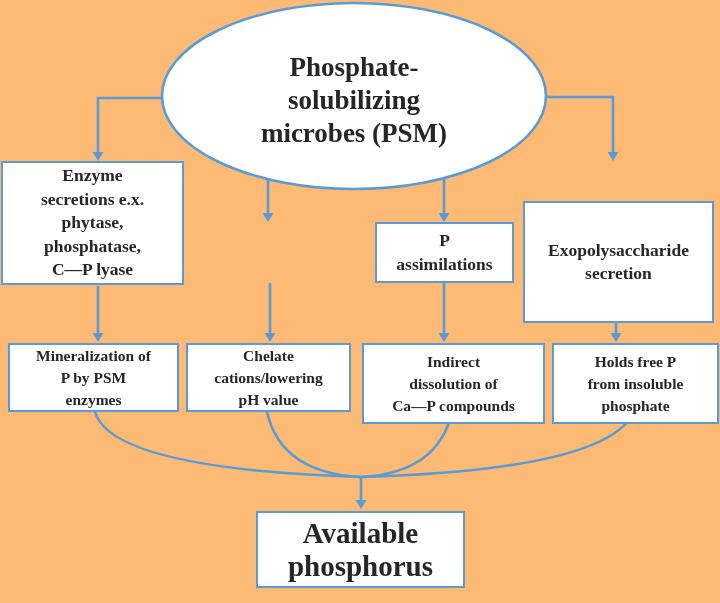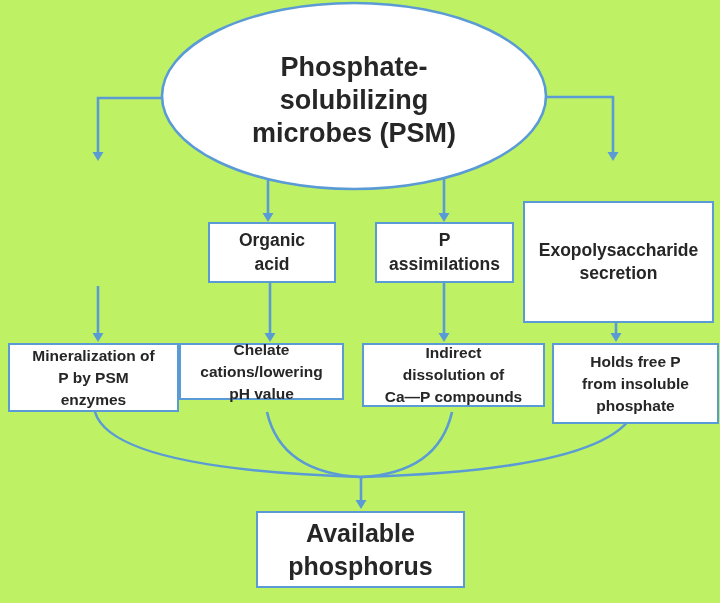--- a/index.html
+++ b/index.html
@@ -1,20 +1,20 @@
 <!DOCTYPE html>
 <html><head>
 <meta charset="utf-8">
 <style>
   html,body{margin:0;padding:0;background:#fff;}
   .canvas{
     position:relative;
     width:720px;height:603px;
-    background:#bef264;
-    font-family:Liberation Sans, sans-serif;
+    background:#fdba74;
+    font-family:Liberation Serif, serif;
     overflow:hidden;
   }
   .wires{position:absolute;left:0;top:0;width:720px;height:603px;}
   .node{
     position:absolute;
     box-sizing:border-box;
     border:2.5px solid #5B9BD5;
     background:#fff;
     display:flex;align-items:center;justify-content:center;
     text-align:center;
@@ -24,21 +24,21 @@
   .node .lbl{white-space:pre-line;}
   .ellipse-label{
     position:absolute;
     display:flex;align-items:center;justify-content:center;
     text-align:center;font-weight:bold;color:#262626;
     white-space:pre-line;
     font-size:27px;line-height:33px;
   }
   .row2{font-size:17.5px;line-height:23.5px;}
   .row3{font-size:15.5px;line-height:22px;}
-  .result{font-size:25px;line-height:33px;}
+  .result{font-size:29px;line-height:33px;}
 </style>
 </head>
 <body>
 
 <div class="canvas">
 
   <svg class="wires" viewBox="0 0 720 603">
     <g stroke="#5B9BD5" stroke-width="2.6" fill="none">
 
       <path d="M 170 98 L 98 98 L 98 153"></path>
@@ -72,49 +72,52 @@
       <polygon points="438.5,333 449.5,333 444,342"></polygon>
       <polygon points="610.5,333 621.5,333 616,342"></polygon>
       <polygon points="355.5,500 366.5,500 361,509"></polygon>
     </g>
   </svg>
 
   <div class="ellipse-label" style="left:204px;top:50px;width:300px;height:100px;">Phosphate-
 solubilizing
 microbes (PSM)</div>
 
+  <div class="node row2" style="left:1px;top:161px;width:183px;height:124px;">
+    <div class="lbl">Enzyme
+secretions e.x.
+phytase,
+phosphatase,
+C—P lyase</div>
+  </div>
 
-  <div class="node row2" style="left:208px;top:222px;width:128px;height:61px;">
-    <div class="lbl">Organic
-acid</div>
-  </div>
 
   <div class="node row2" style="left:375px;top:222px;width:139px;height:61px;">
     <div class="lbl">P
 assimilations</div>
   </div>
 
   <div class="node row2" style="left:523px;top:161px;width:191px;height:122px;margin-top:40px;">
     <div class="lbl">Exopolysaccharide
 secretion</div>
   </div>
 
   <div class="node row3" style="left:8px;top:343px;width:171px;height:69px;">
     <div class="lbl">Mineralization of
 P by PSM
 enzymes</div>
   </div>
 
-  <div class="node row3" style="left:179px;top:343px;width:165px;height:57px;">
+  <div class="node row3" style="left:186px;top:343px;width:165px;height:69px;">
     <div class="lbl">Chelate
 cations/lowering
 pH value</div>
   </div>
 
-  <div class="node row3" style="left:362px;top:343px;width:183px;height:64px;">
+  <div class="node row3" style="left:362px;top:343px;width:183px;height:81px;">
     <div class="lbl">Indirect
 dissolution of
 Ca—P compounds</div>
   </div>
 
   <div class="node row3" style="left:552px;top:343px;width:167px;height:81px;">
     <div class="lbl">Holds free P
 from insoluble
 phosphate</div>
   </div>

